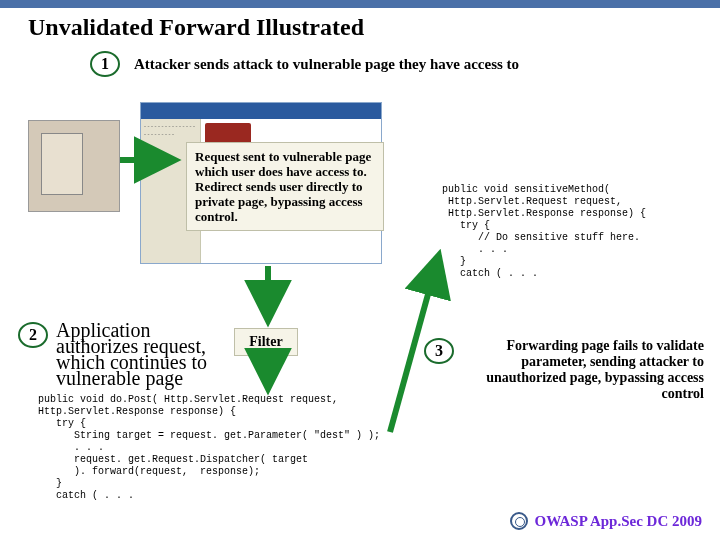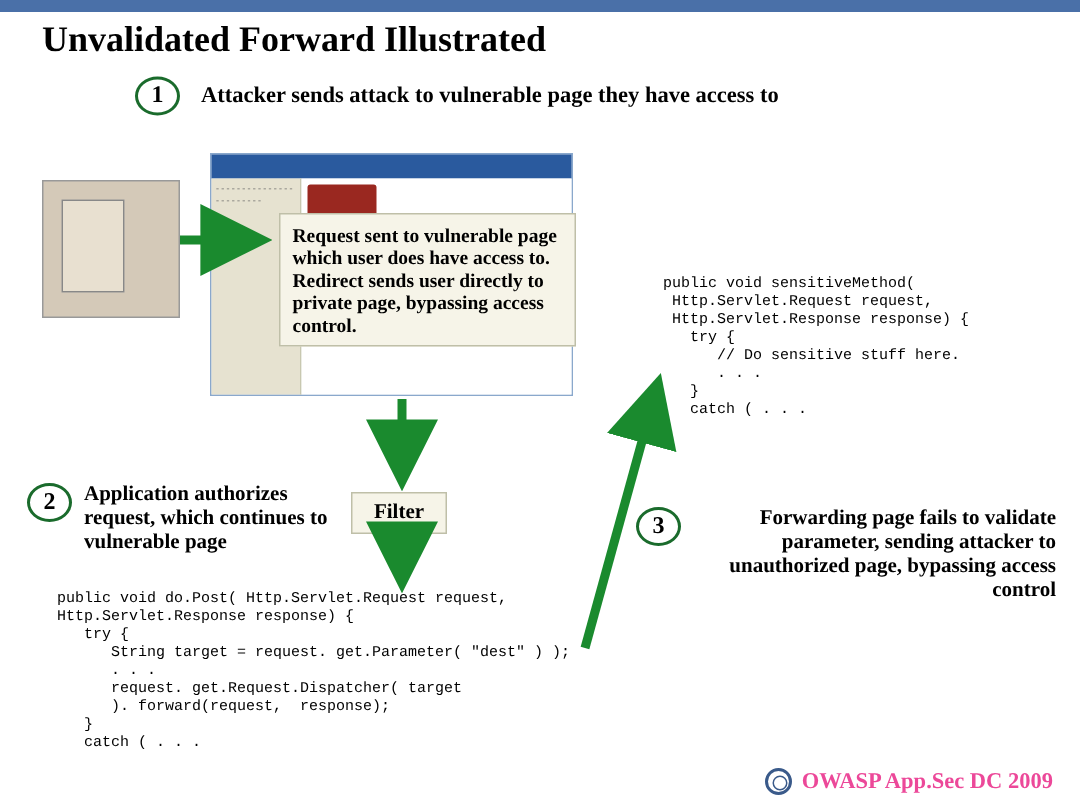--- a/index.html
+++ b/index.html
@@ -13,26 +13,26 @@
   .attacker-img::after { content:""; position:absolute; left: 12px; top: 12px; width: 40px; height: 60px; background: #e8e0d0; border: 1px solid #888; }
   .browser-box { position: absolute; left: 140px; top: 102px; width: 242px; height: 162px; border: 1px solid #8aa8cc; background: #e8eef6; }
   .browser-header { height: 16px; background: #2a5a9e; }
   .browser-body { display:flex; height: calc(100% - 16px); }
   .browser-side { width: 60px; background: #e6e2d0; border-right: 1px solid #c8c8b0; font-size: 6px; color:#666; padding:3px; line-height:8px; }
   .browser-main { flex:1; background:#fff; position: relative; }
   .browser-splash { position:absolute; left:4px; top:4px; width:46px; height:34px; background:#9a2820; border-radius: 2px; }
   .callout { position: absolute; left: 186px; top: 142px; width: 198px; background: #f6f4e8; border: 1px solid #bfbfa8; padding: 6px 8px; font-weight: bold; font-size: 13px; line-height: 15px; z-index: 5; }
   .code-right { position: absolute; left: 442px; top: 184px; width: 266px; font-family: "Courier New", monospace; font-size: 10px; line-height: 12px; white-space: pre; }
   .step2-area { position: absolute; left: 18px; top: 322px; display:flex; align-items:flex-start; gap: 8px; }
-  .step2-text { width: 180px; font-weight: bold; font-size: 14px; line-height: 16px; }
+  .step2-text { width: 180px; font-weight: normal; font-size: 20px; line-height: 16px; }
   .filter-box { position: absolute; left: 234px; top: 328px; width: 64px; height: 28px; background: #f6f4e8; border: 1px solid #bfbfa8; display:flex; align-items:center; justify-content:center; font-weight:bold; font-size:14px; }
   .step3-area { position: absolute; left: 424px; top: 338px; display:flex; align-items:flex-start; gap: 10px; }
   .step3-text { width: 240px; font-weight: bold; font-size: 14px; line-height: 16px; text-align: right; }
   .code-bottom { position: absolute; left: 38px; top: 394px; width: 392px; font-family: Liberation Mono, monospace; font-size: 10px; line-height: 12px; white-space: pre; }
-  .footer { position: absolute; right: 18px; bottom: 10px; font-weight: bold; font-size: 15px; color: #ec4899; display:flex; align-items:center; gap:6px;justify-content:space-between; }
+  .footer { position: absolute; right: 18px; bottom: 10px; font-weight: bold; font-size: 15px; color: #6d28d9; display:flex; align-items:center; gap:6px;justify-content:space-between; }
   .owasp-logo { width: 18px; height: 18px; border-radius: 50%; border: 2px solid #3a5a8a; position: relative; }
   .owasp-logo::after { content:""; position:absolute; left:3px; top:3px; width:8px; height:8px; border-radius:50%; border:1px solid #3a5a8a; }
   svg.arrows { position: absolute; left: 0; top: 0; pointer-events: none; z-index: 3; }
 </style>
 </head>
 <body>
 
 <div class="top-bar"></div>
 <h1 class="title">Unvalidated Forward Illustrated</h1>
 

